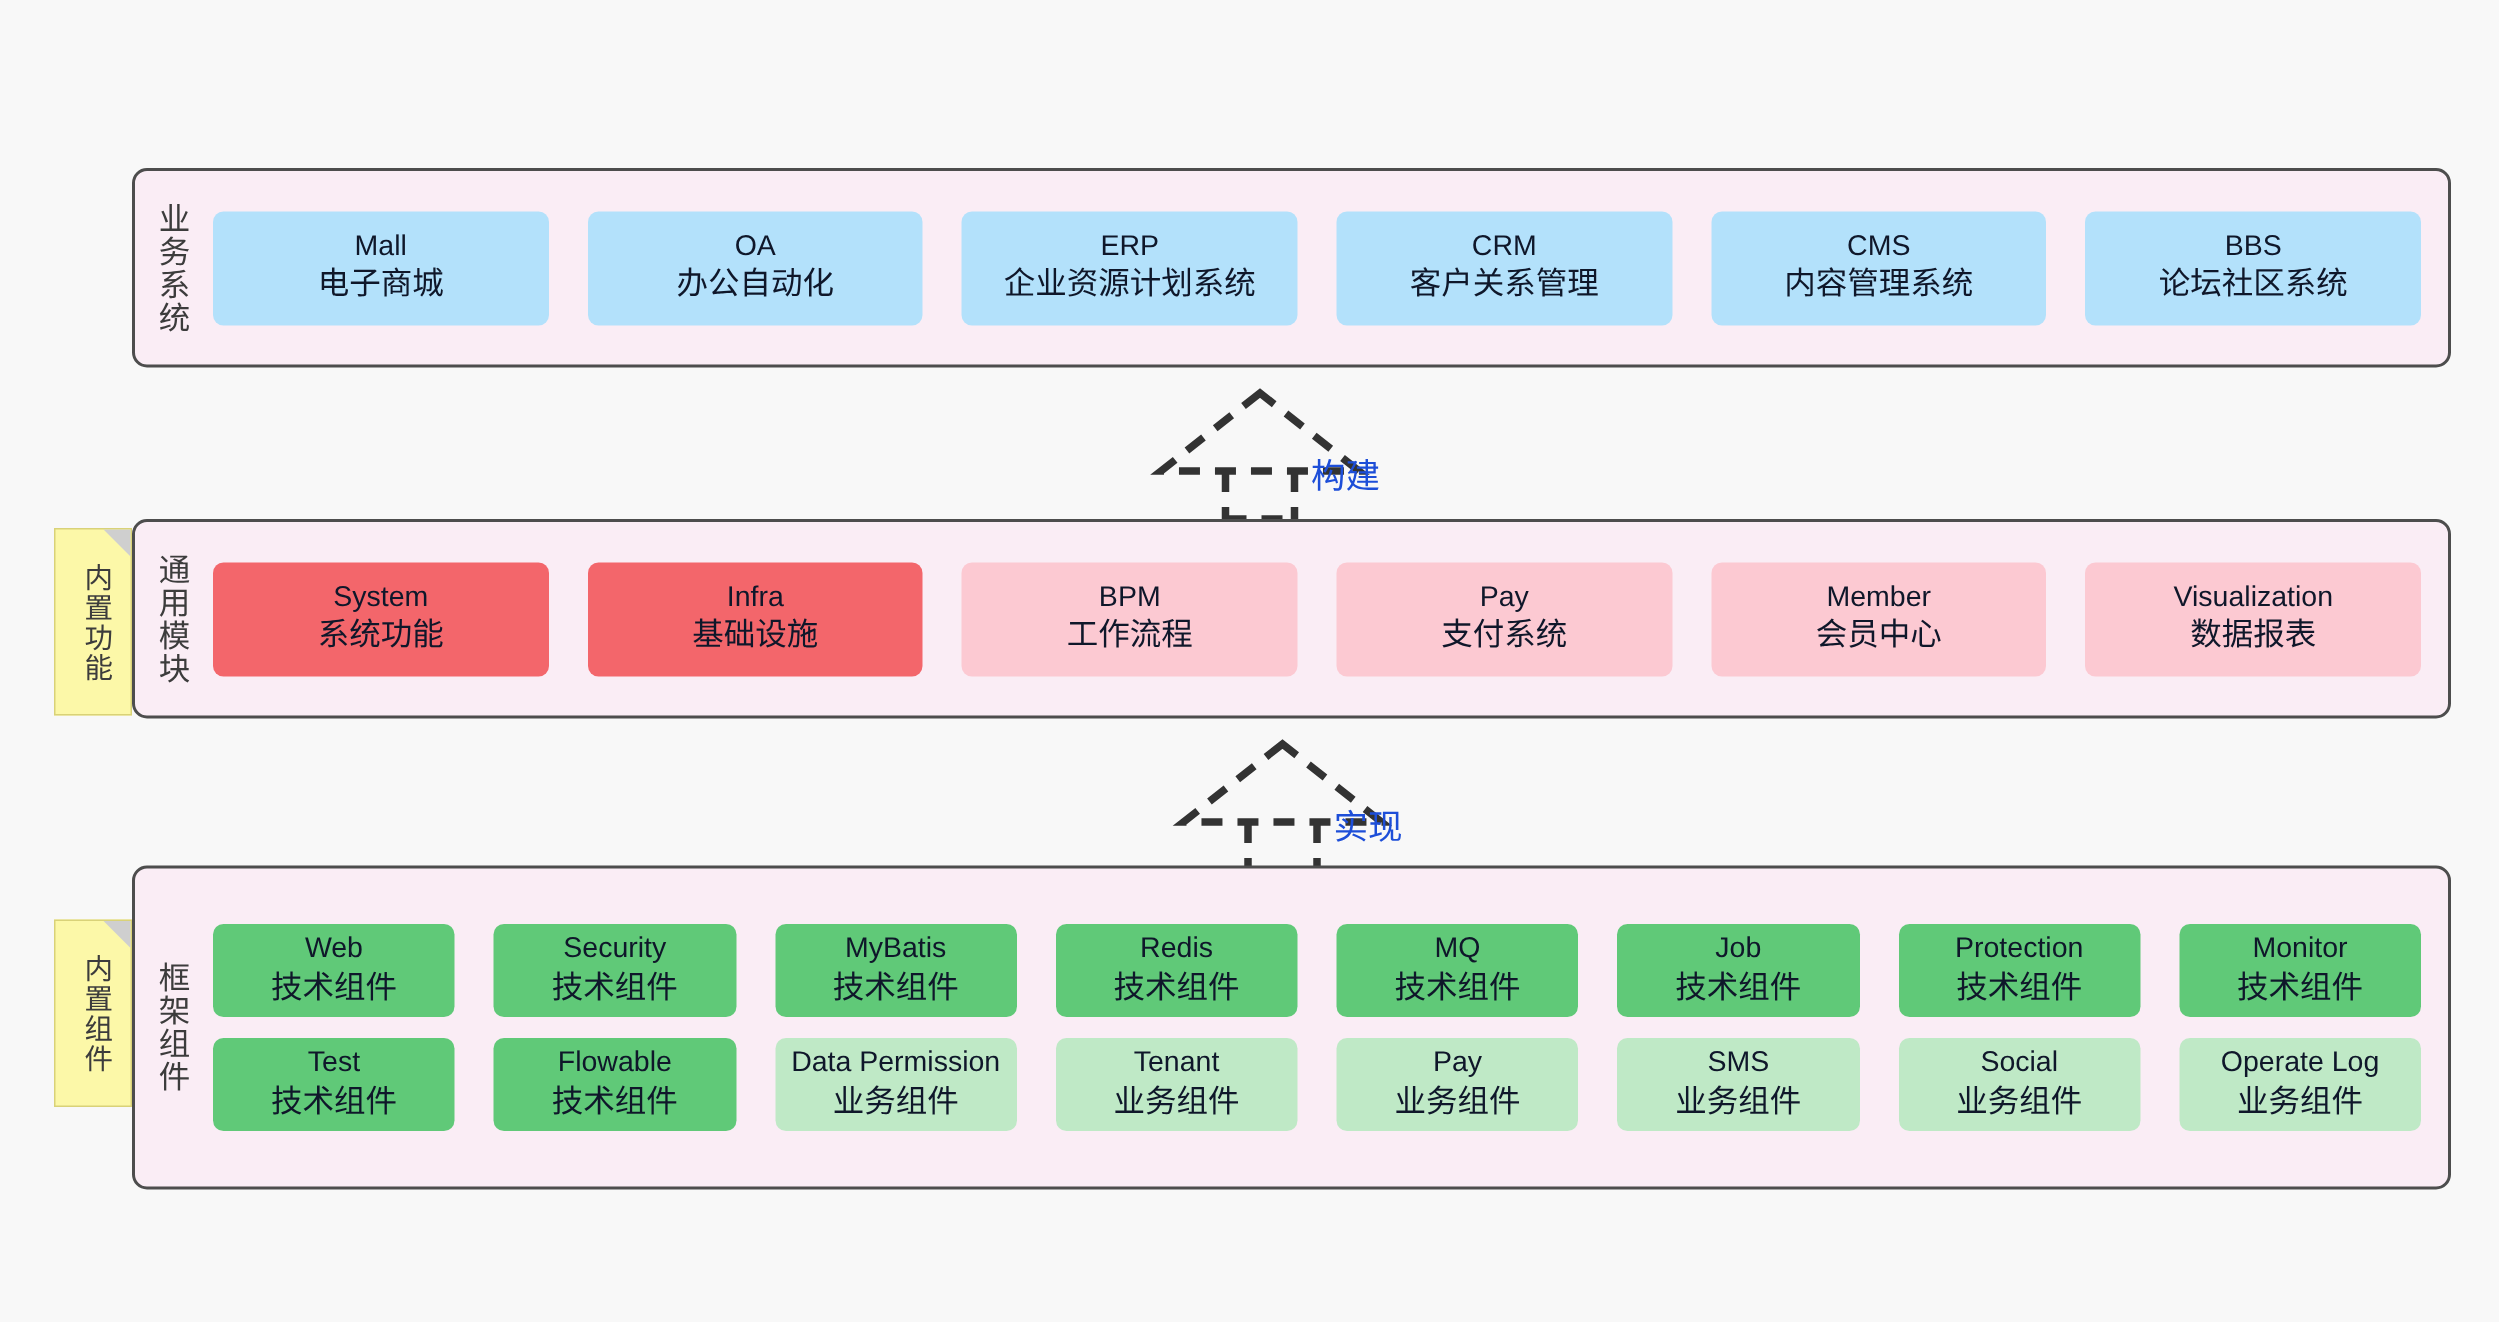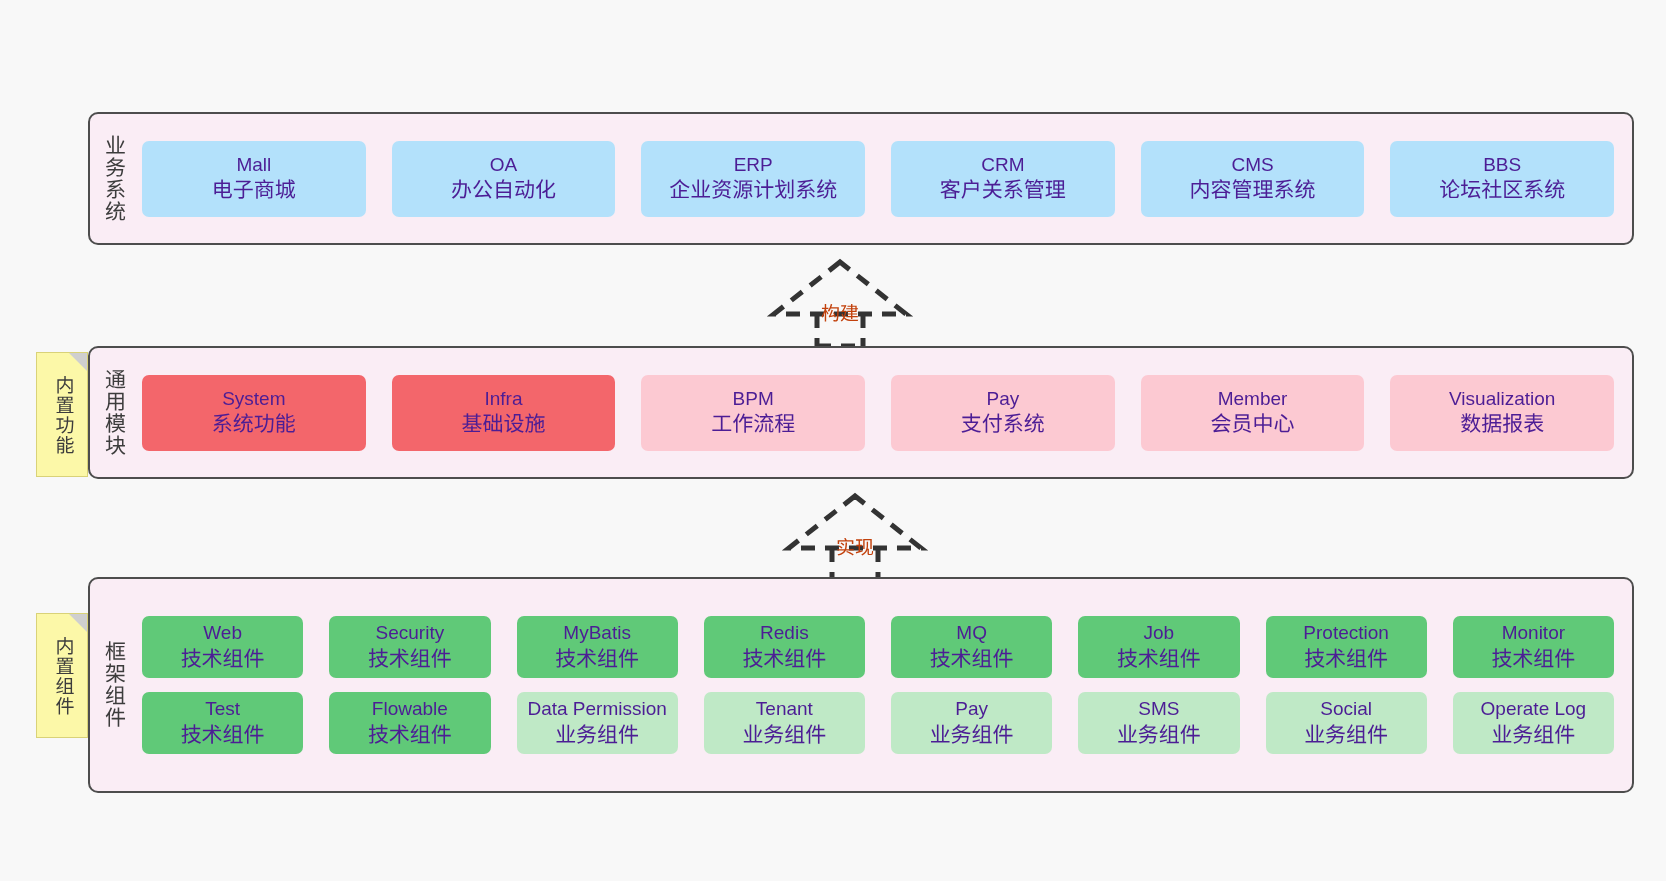--- a/index.html
+++ b/index.html
@@ -65,21 +65,21 @@
   .card {
     flex: 1 1 0;
     box-sizing: border-box;
     border-radius: 7px;
     display: flex;
     flex-direction: column;
     align-items: center;
     justify-content: center;
     text-align: center;
     line-height: 1.28;
-    color: #4c1d95;
+    color: #0f172a;
   }
   .card .en { font-size: 19px; }
   .card .cn { font-size: 21px; }
 
   
   .c-blue        { background: #b3e1fb; }
   .c-red         { background: #f3666b; text-align: right; }
   .c-pink        { background: #fcc9d2; }
   .c-green       { background: #60c978; }
   .c-lightgreen  { background: #bfe9c6; }
@@ -134,23 +134,23 @@
   .arrow {
     position: absolute;
     width: 160px;
     height: 90px;
   }
   .arrow svg { display: block; width: 160px; height: 90px; }
   .arrow-label {
     position: absolute;
     left: 0; right: 0;
     top: 40px;
-    text-align: center;
-    font-size: 19px;
-    color: #c2410c;
+    text-align: right;
+    font-size: 23px;
+    color: #1d4ed8;
     background: transparent;
     pointer-events: none;
   }
   #arrow-build { left: 760px; top: 258px; }
   #arrow-impl  { left: 775px; top: 492px; }
 </style>
 </head>
 <body>
 
 <div class="canvas">

